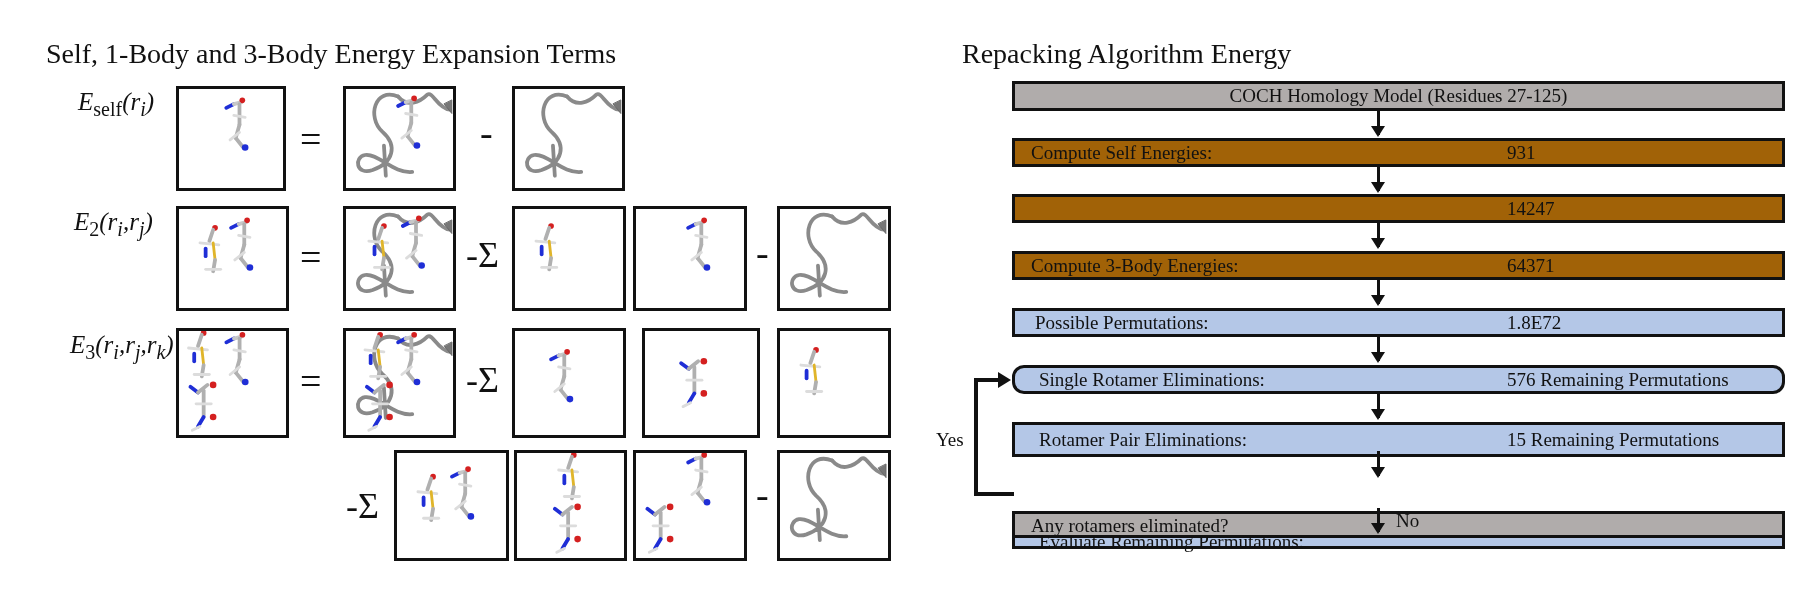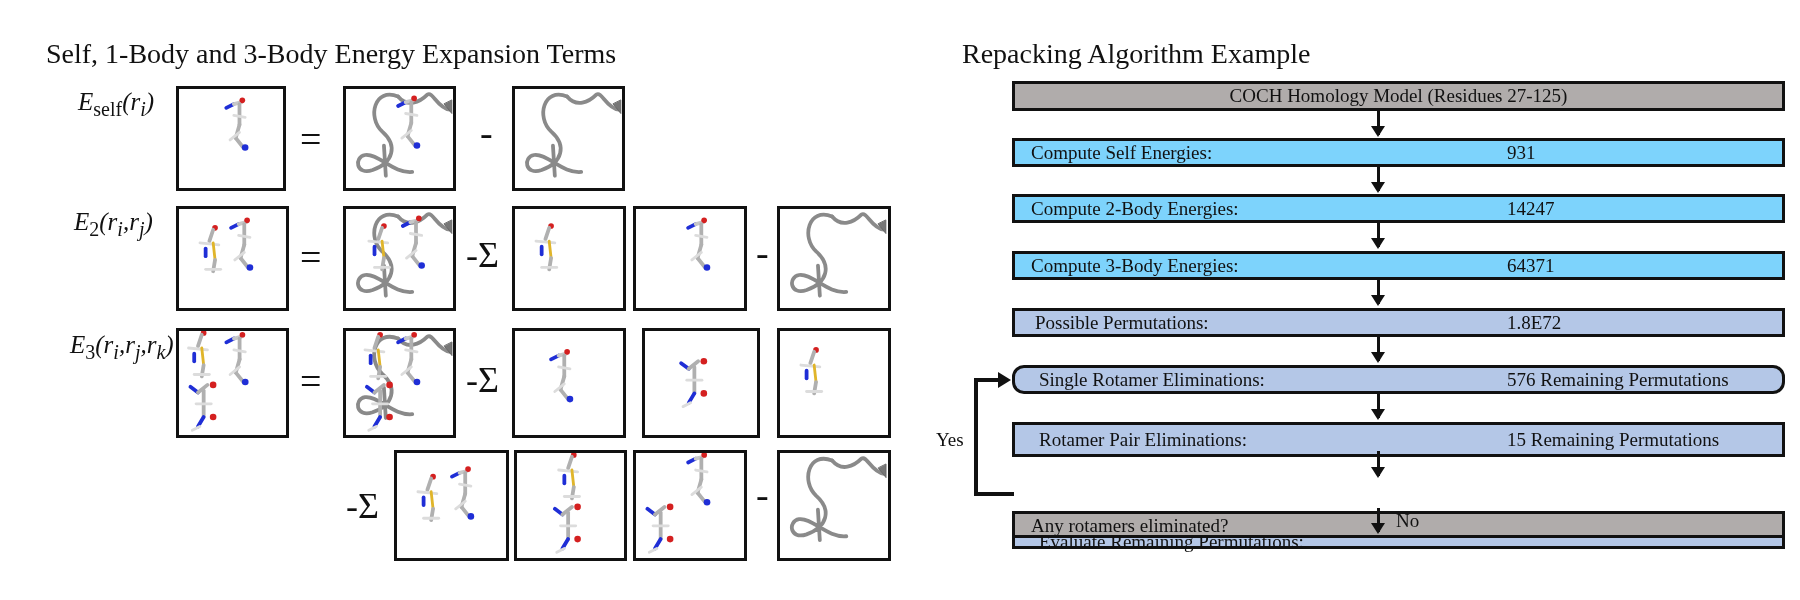--- a/index.html
+++ b/index.html
@@ -9,21 +9,21 @@
   .title { font-size:28px; top:38px; white-space:nowrap; }
   .eq-label { font-size:25px; font-style:italic; white-space:nowrap; }
   .eq-label sub { font-style:normal; font-size:20px; }
   .panel { position:absolute; border:3px solid #111; background:#fff; box-sizing:border-box; overflow:hidden; }
   .panel svg { width:100%; height:100%; display:block; }
   .op { position:absolute; font-size:38px; line-height:1; }
   .sigma { font-size:36px; }
   .fbox { position:absolute; left:1012px; width:773px; border:3px solid #111; box-sizing:border-box;
           font-size:19px; display:flex; align-items:center; white-space:nowrap; }
   .fbox.gray { background:#b0acab; }
-  .fbox.green { background:#7dd3fc;text-decoration:underline; }
+  .fbox.green { background:#a16207;text-decoration:underline; }
   .fbox.blue { background:#b4c7e7; }
   .fbox .lbl { position:absolute; left:16px; }
   .fbox .val { position:absolute; left:492px; }
   .fbox .ctr { width:100%; text-align:center; }
   .arrow { position:absolute; left:1377px; width:3px; background:#111; }
   .arrow::after { content:""; position:absolute; left:-6px; bottom:-2px; border-left:7.5px solid transparent;
                   border-right:7.5px solid transparent; border-top:11px solid #111; }
   .flow-text { font-size:19px; }
 </style>
 </head>
@@ -178,35 +178,34 @@
       <circle cx="24" cy="2" r="3.5" fill="#d42020"></circle>
       <line x1="14" y1="8" x2="14" y2="36" stroke="#b0b0b0" stroke-width="4"></line>
       <line x1="6" y1="22" x2="22" y2="22" stroke="#dcdcdc" stroke-width="3"></line>
       <line x1="14" y1="36" x2="8" y2="46" stroke="#1f2ed6" stroke-width="4"></line>
       <circle cx="24" cy="36" r="3.5" fill="#d42020"></circle>
       <line x1="2" y1="50" x2="10" y2="46" stroke="#dcdcdc" stroke-width="3"></line>
     </g>
   </defs>
 </svg>
 
-<div class="abs title" style="left:962px;">Repacking Algorithm Example</div>
+<div class="abs title" style="left:962px;">Repacking Algorithm Energy</div>
 
 <div class="fbox gray" style="top:81px; height:30px;">
   <span class="ctr">COCH Homology Model (Residues 27-125)</span>
 </div>
 <div class="arrow" style="top:111px; height:24px;"></div>
 
 <div class="fbox green" style="top:138px; height:29px;">
   <span class="lbl">Compute Self Energies:</span>
   <span class="val">931</span>
 </div>
 <div class="arrow" style="top:167px; height:24px;"></div>
 
 <div class="fbox green" style="top:194px; height:29px;">
-  <span class="lbl">Compute 2-Body Energies:</span>
   <span class="val">14247</span>
 </div>
 <div class="arrow" style="top:223px; height:24px;"></div>
 
 <div class="fbox green" style="top:251px; height:29px;">
   <span class="lbl">Compute 3-Body Energies:</span>
   <span class="val">64371</span>
 </div>
 <div class="arrow" style="top:280px; height:24px;"></div>
 

